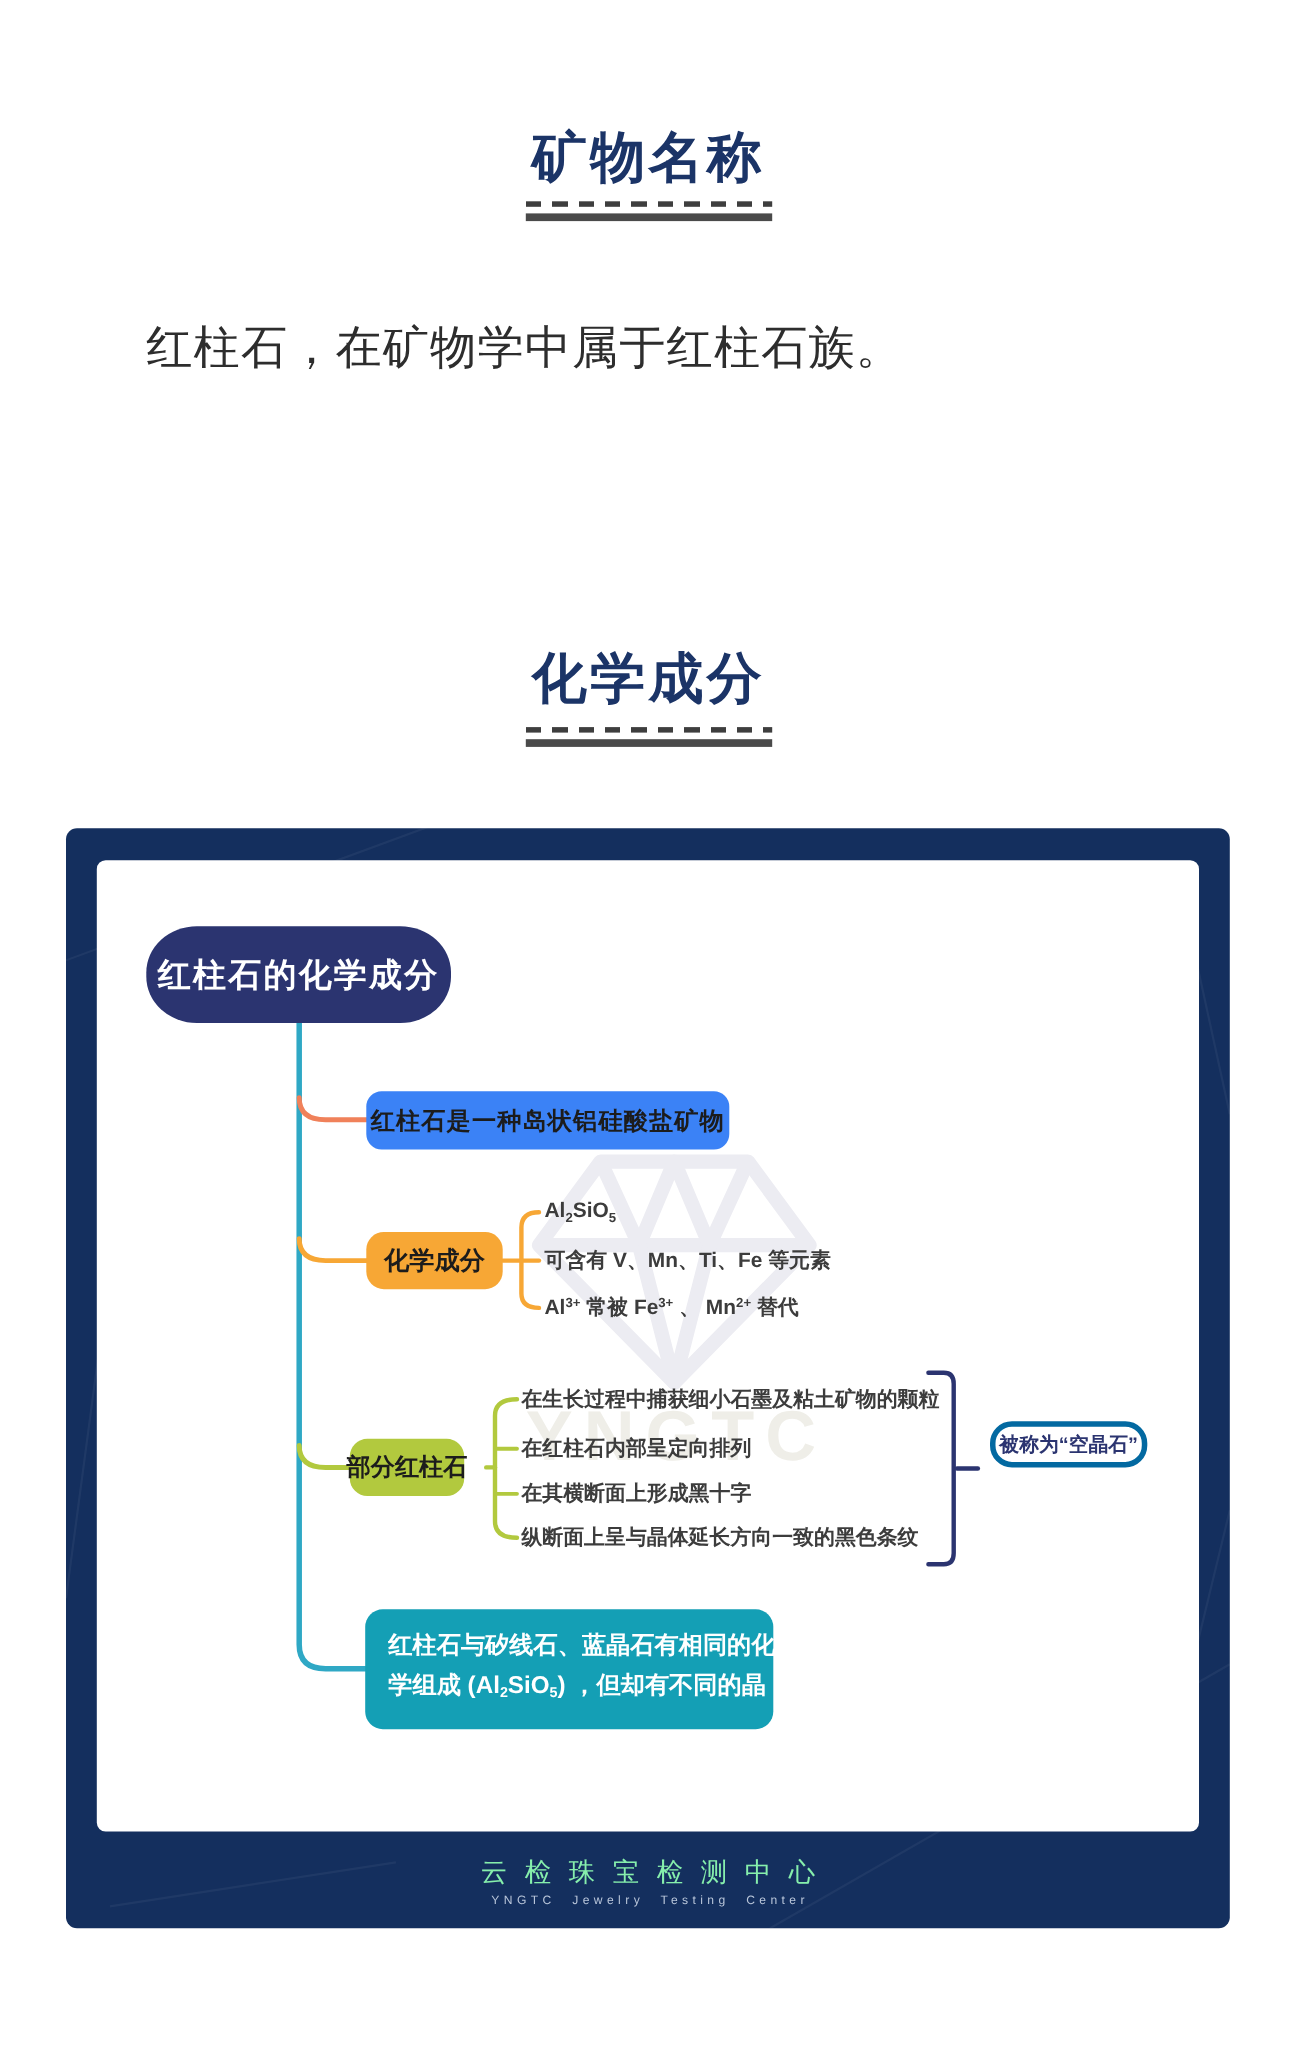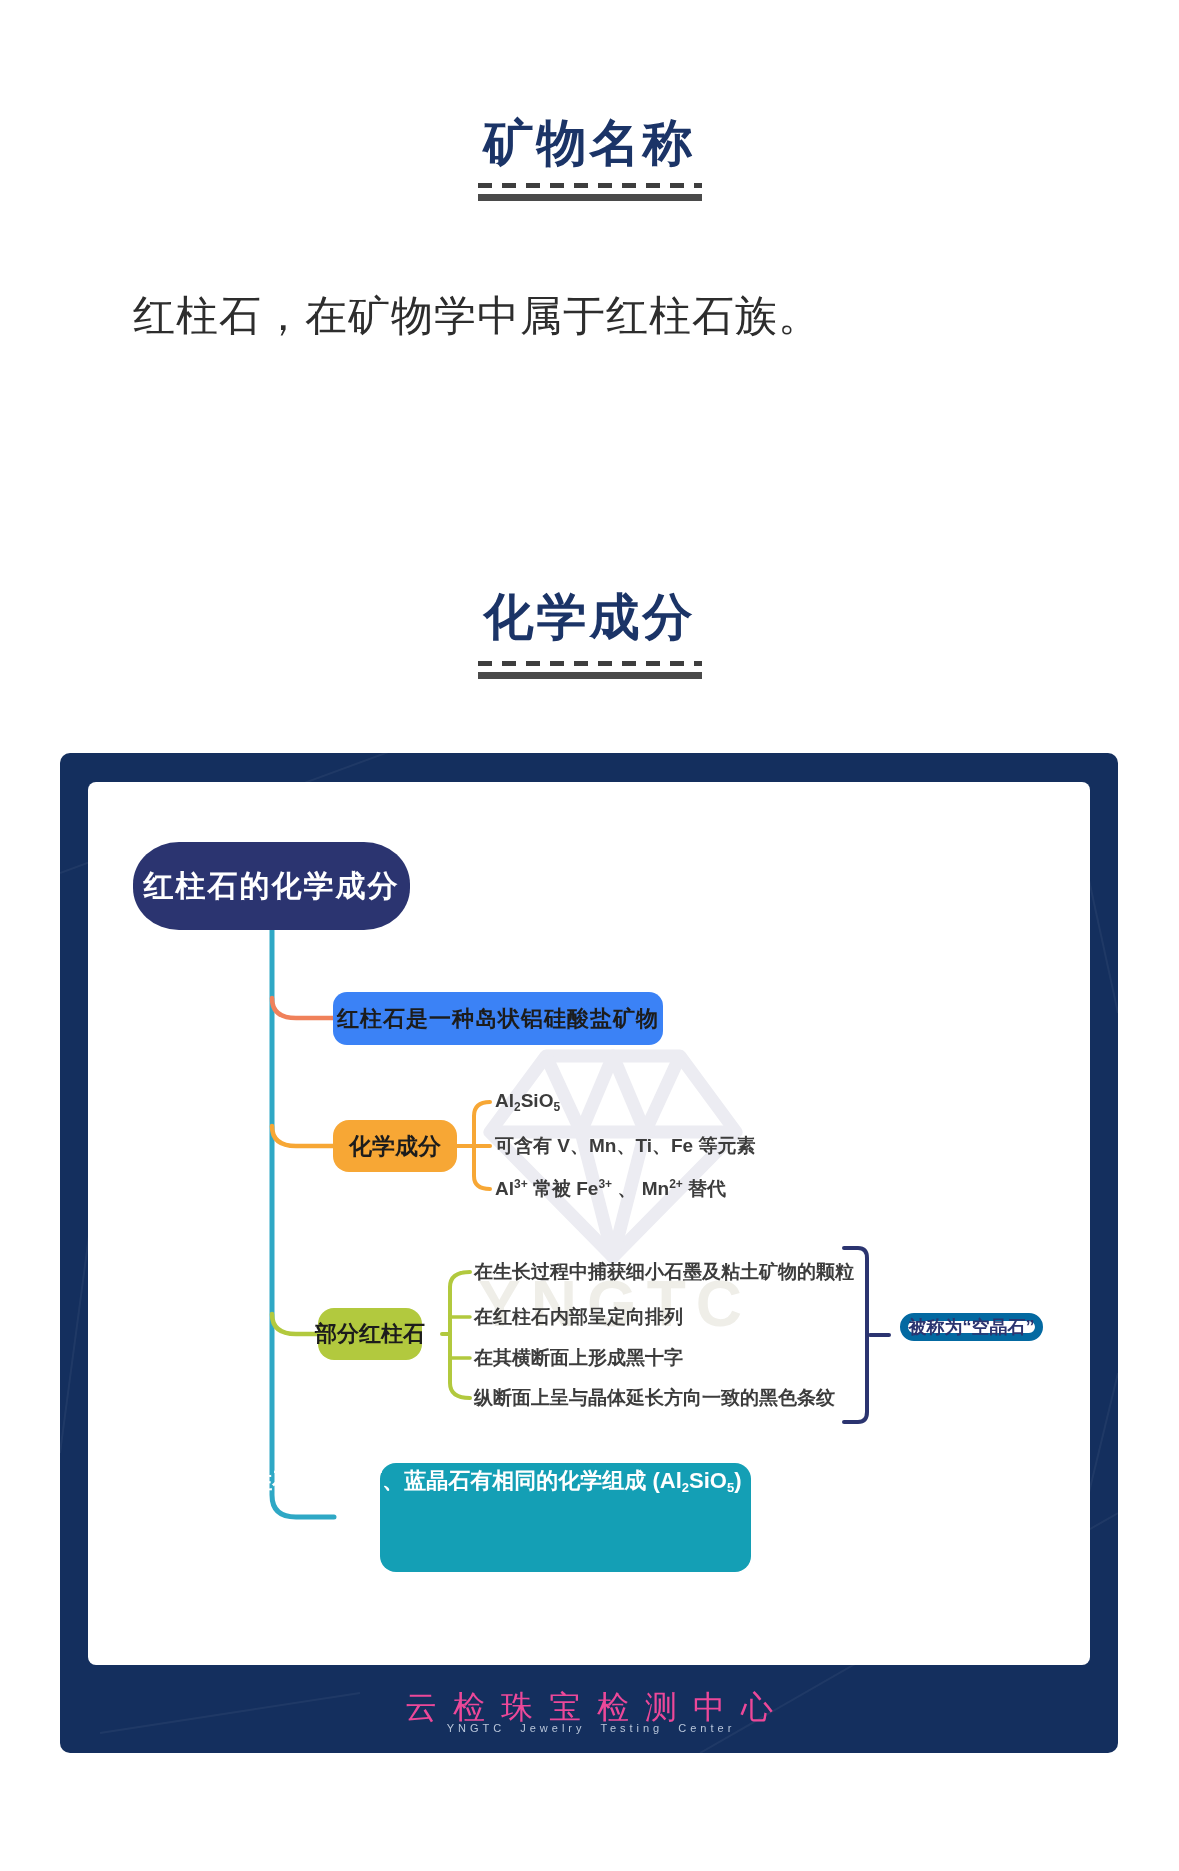--- a/index.html
+++ b/index.html
@@ -21,21 +21,21 @@
 
   
   .board { position:absolute; top:753px; left:60px; width:1058px; height:1000px;
     background:#142F5E; border-radius:10px; }
   .board-texture { position:absolute; inset:0; border-radius:10px; }
   .panel { position:absolute; top:29px; left:28px; width:1002px; height:883px;
     background:#ffffff; border-radius:8px; overflow:hidden; }
 
   
   .footer-main { position:absolute; top:933px; left:0; width:100%; text-align:center;
-    color:#ec4899; font-size:32px; font-weight:500; letter-spacing:16px; text-indent:16px; }
+    color:#86efac; font-size:24px; font-weight:500; letter-spacing:16px; text-indent:16px; }
   .footer-sub { position:absolute; top:969px; left:0; width:100%; text-align:center;
     color:#B9C6DA; font-size:11px; letter-spacing:4px; word-spacing:8px; text-indent:4px; }
 
   
   .watermark { position:absolute; left:390px; top:262px; width:270px; z-index:0; text-align:center; }
   .watermark .wm-text { font-size:64px; font-weight:800; letter-spacing:10px; color:#EFEEE8; margin-top:-6px; }
 
   
   .connectors { position:absolute; inset:0; z-index:1; }
 
@@ -45,24 +45,24 @@
   .root { left:45px; top:60px; width:277px; height:88px; background:#2B3470;
     border-radius:46px / 42px; color:#ffffff; font-size:30px; font-weight:800; letter-spacing:2px; }
   .b1 { left:245px; top:210px; width:330px; height:53px; background:#3b82f6;
     border-radius:14px; color:#1C1C1C; font-size:22px; font-weight:800; letter-spacing:1px; }
   .b2 { left:245px; top:338px; width:124px; height:52px; background:#F7A735;
     border-radius:16px; color:#1C1C1C; font-size:23px; font-weight:800; }
   .b3 { left:230px; top:526px; width:104px; height:52px; background:#B2C93E;
     border-radius:16px; color:#1C1C1C; font-size:22px; font-weight:800; }
   .b4 { left:244px; top:681px; width:371px; height:109px; background:#149FB5;
     border-radius:16px; color:#ffffff; font-size:22px; font-weight:800;
-    flex-direction:row; align-items:flex-start; justify-content:center;
-    padding-left:21px; line-height:36px;margin-left:48px; }
-  .callout { left:812px; top:531px; width:143px; height:28px; background:#ffffff;
-    border:8px solid #0369a1; border-radius:20px; color:#2B3470; font-size:18px; font-weight:600; }
+    flex-direction:column; align-items:flex-start; justify-content:center;
+    padding-left:21px; line-height:36px; }
+  .callout { left:812px; top:510px; width:143px; height:42px; background:#ffffff;
+    border:5px solid #0369a1; border-radius:20px; color:#2B3470; font-size:18px; font-weight:600; }
 
   .child { position:absolute; transform:translateY(-50%); z-index:2; white-space:nowrap;
     font-size:19px; color:#3C3C3C; font-weight:700; }
   .b2c { left:407px; } .b3c { left:386px; }
   .child sub { font-size:12px; vertical-align:-4px; }
   .child sup { font-size:12px; vertical-align:7px; }
   .b4 sub { font-size:13px; vertical-align:-4px; }
 </style>
 </head>
 <body>

